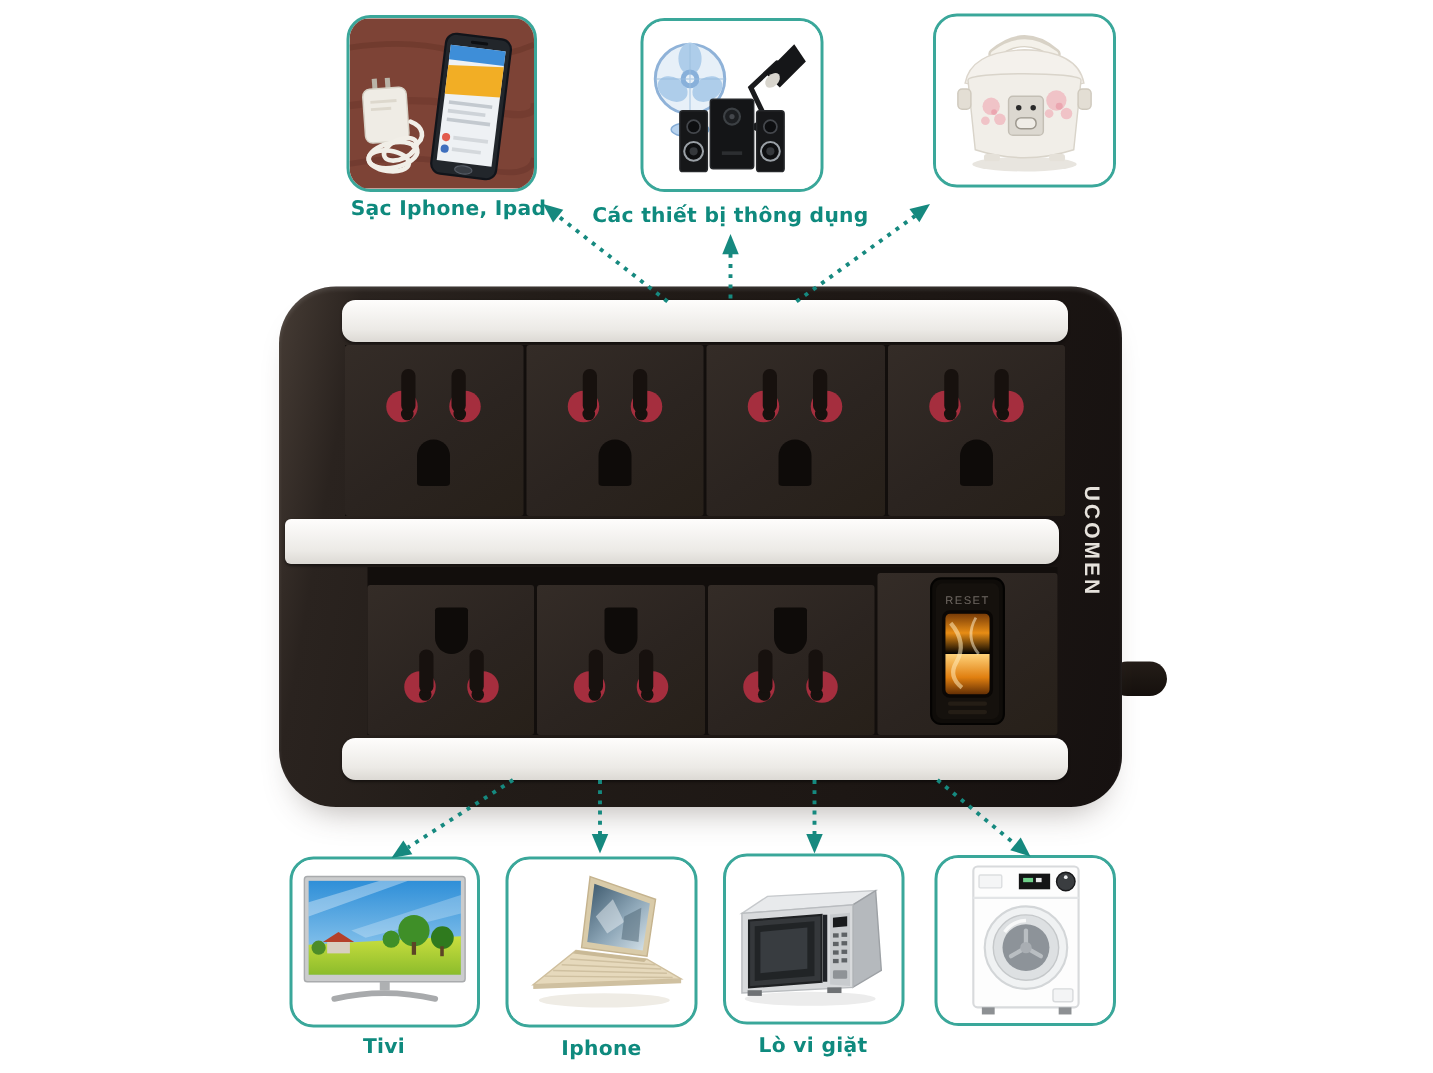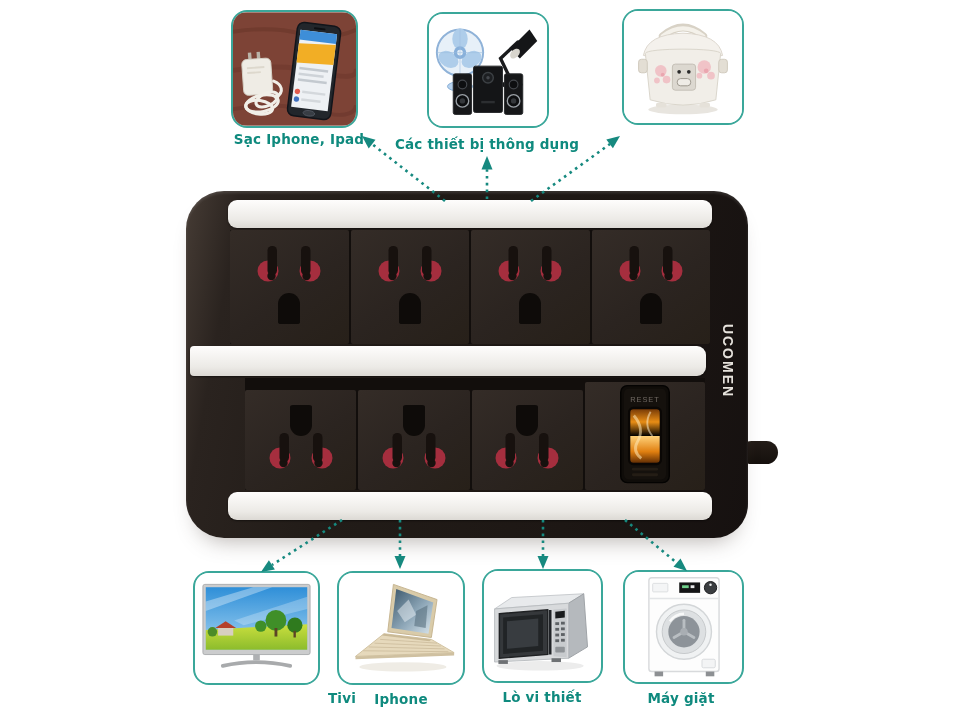--- a/index.html
+++ b/index.html
@@ -382,18 +382,17 @@
         <line x1="61" y1="63" x2="71.5" y2="69"></line>
       </g>
       <circle cx="61" cy="63" r="4" fill="#a9aeb3"></circle>
       <path d="M46,52 A19,19 0 0 1 61,44" stroke="#ffffff" stroke-width="2.5" fill="none" opacity=".8"></path>
       <rect x="80" y="92" width="14" height="9" rx="1.5" fill="#f3f4f5" stroke="#d8dadc"></rect>
       <rect x="30" y="105" width="9" height="5" fill="#8d9093"></rect>
       <rect x="84" y="105" width="9" height="5" fill="#8d9093"></rect>
     </svg>
   </div>
 
-  <div class="callout-label" style="left:156px;top:690px;text-align:right;">Tivi</div>
+  <div class="callout-label" style="left:156px;top:690px;">Tivi</div>
   <div class="callout-label" style="left:301px;top:691px;">Iphone</div>
-  <div class="callout-label" style="left:442px;top:689px;">Lò vi thiết</div>
-  <div class="callout-label" style="left:581px;top:690px;">Máy giặt</div>
+  <div class="callout-label" style="left:442px;top:689px;">Lò vi giặt</div>
 
 </div>
 
 </body></html>

